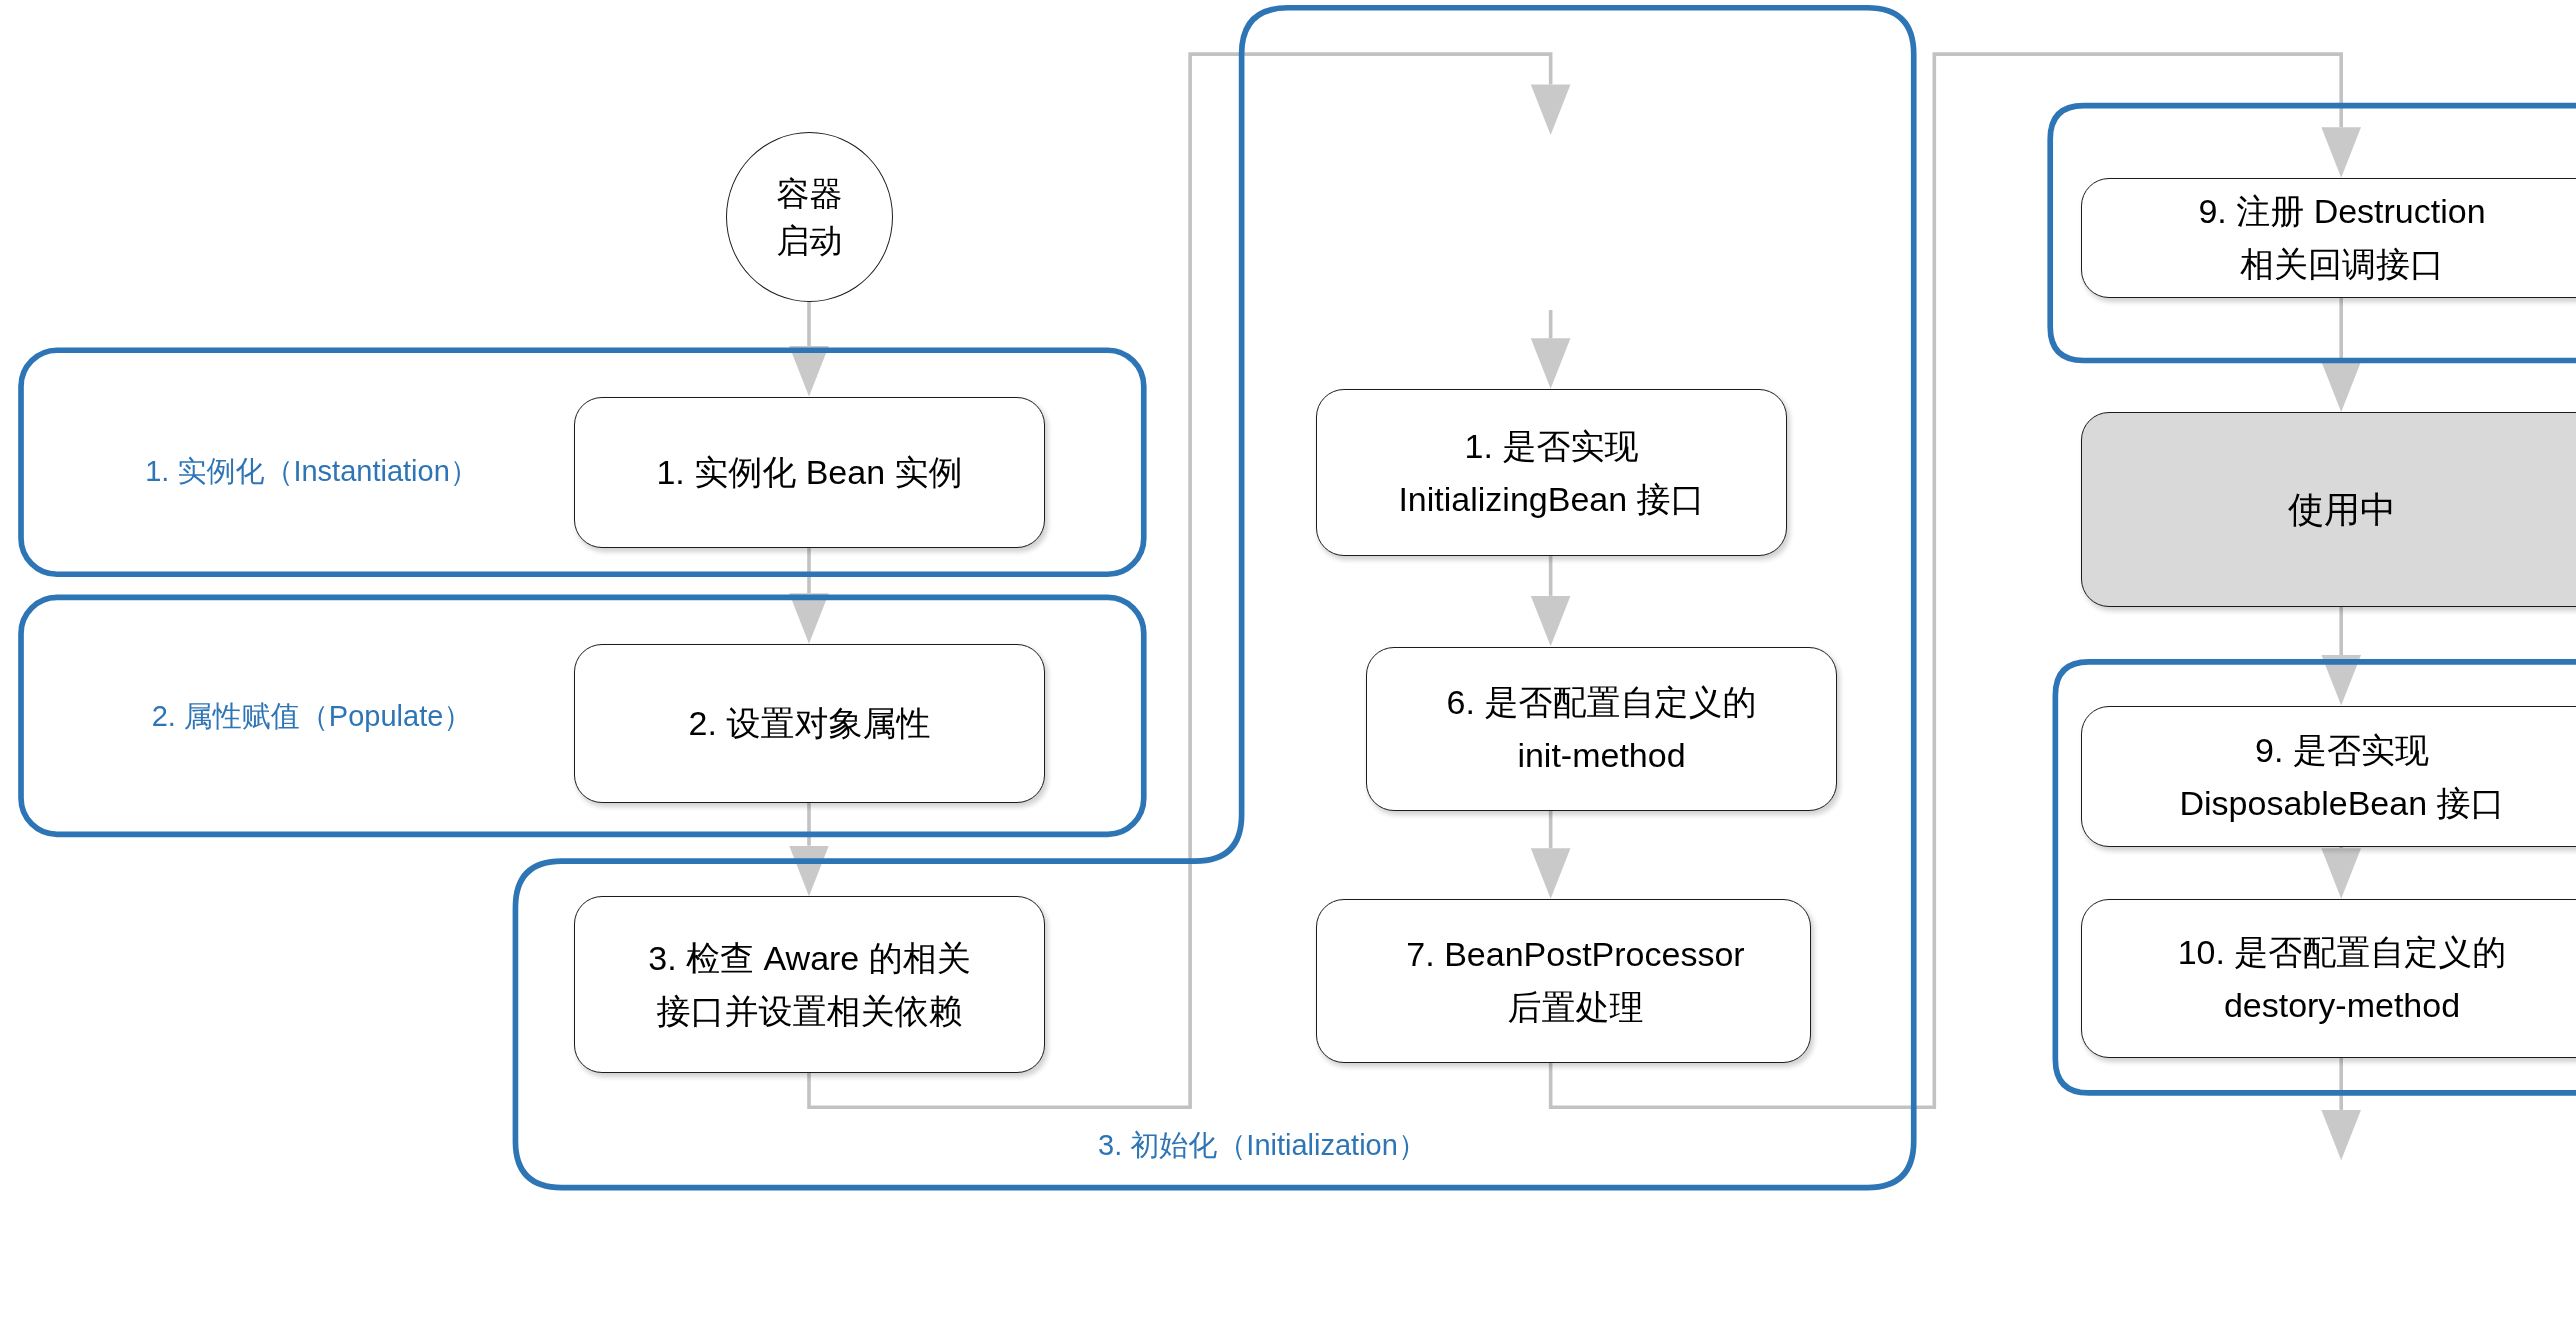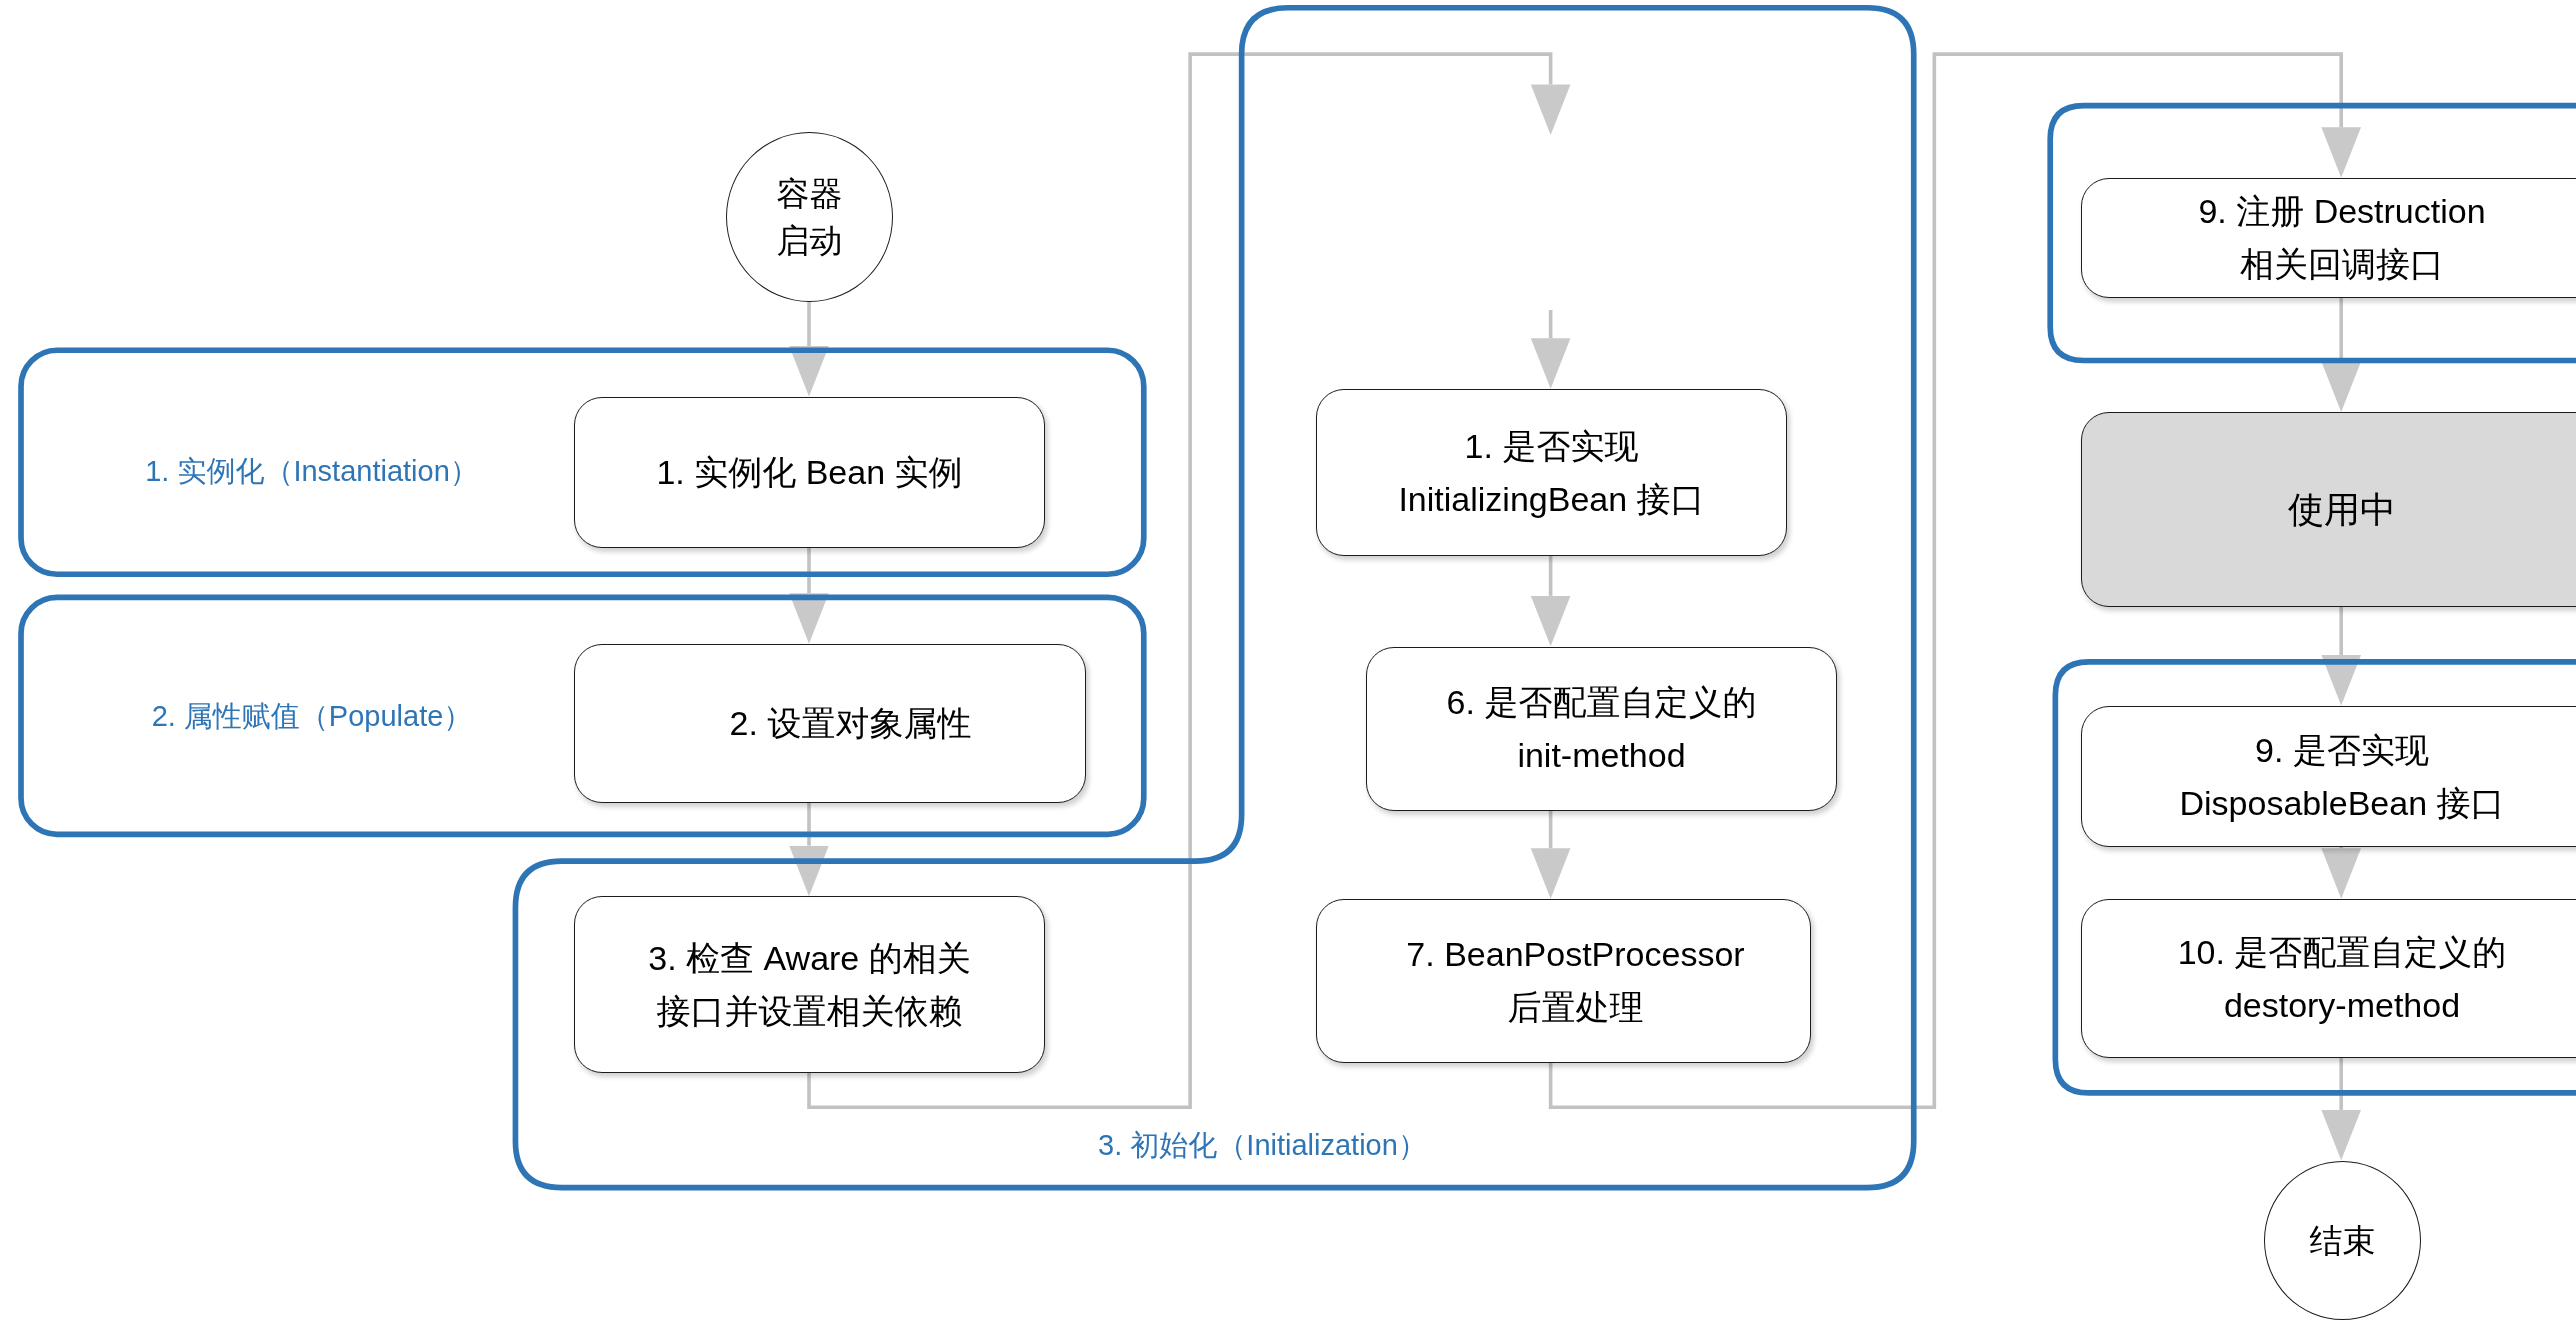--- a/index.html
+++ b/index.html
@@ -33,21 +33,21 @@
     position:absolute;z-index:4;
     display:flex;align-items:center;justify-content:center;
     color:#2e75b6;
     font-size:29px;
     white-space:nowrap;
     text-align:center;
   }
   
   #n-start {left:726px;top:132px;width:165px;height:168px;}
   #n-box1 {left:574px;top:397px;width:469px;height:149px;}
-  #n-box2 {left:574px;top:644px;width:469px;height:157px;padding-left:41px;}
+  #n-box2 {left:574px;top:644px;width:469px;height:157px;}
   #n-box3 {left:574px;top:896px;width:469px;height:175px;}
   #n-box4 {left:1316px;top:135px;width:469px;height:174px;}
   #n-box5 {left:1316px;top:389px;width:469px;height:165px;}
   #n-box6 {left:1366px;top:647px;width:469px;height:162px;}
   #n-box7 {left:1316px;top:899px;width:469px;height:162px;padding-left:24px;}
   #n-box9a{left:2081px;top:178px;width:520px;height:118px;}
   #n-using{left:2081px;top:412px;width:520px;height:193px;}
   #n-box9b{left:2081px;top:706px;width:520px;height:139px;}
   #n-box10{left:2081px;top:899px;width:520px;height:157px;}
   #n-end  {left:2264px;top:1161px;width:155px;height:157px;}
@@ -142,23 +142,20 @@
   <div class="node" id="n-box9b">
     <span>9. 是否实现
 DisposableBean 接口</span>
   </div>
 
   <div class="node" id="n-box10">
     <span>10. 是否配置自定义的
 destory-method</span>
   </div>
 
-  <div class="node terminal" id="n-end">
-    <span>结束</span>
-  </div>
 
   <div class="phase-label" id="l-instantiation">
     <span>1. 实例化（Instantiation）</span>
   </div>
   <div class="phase-label" id="l-populate">
     <span>2. 属性赋值（Populate）</span>
   </div>
   <div class="phase-label" id="l-initialization">
     <span>3. 初始化（Initialization）</span>
   </div>

